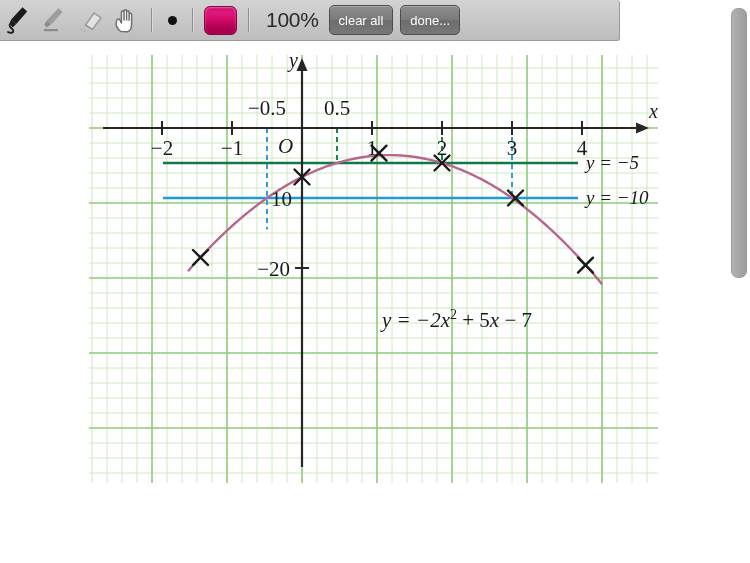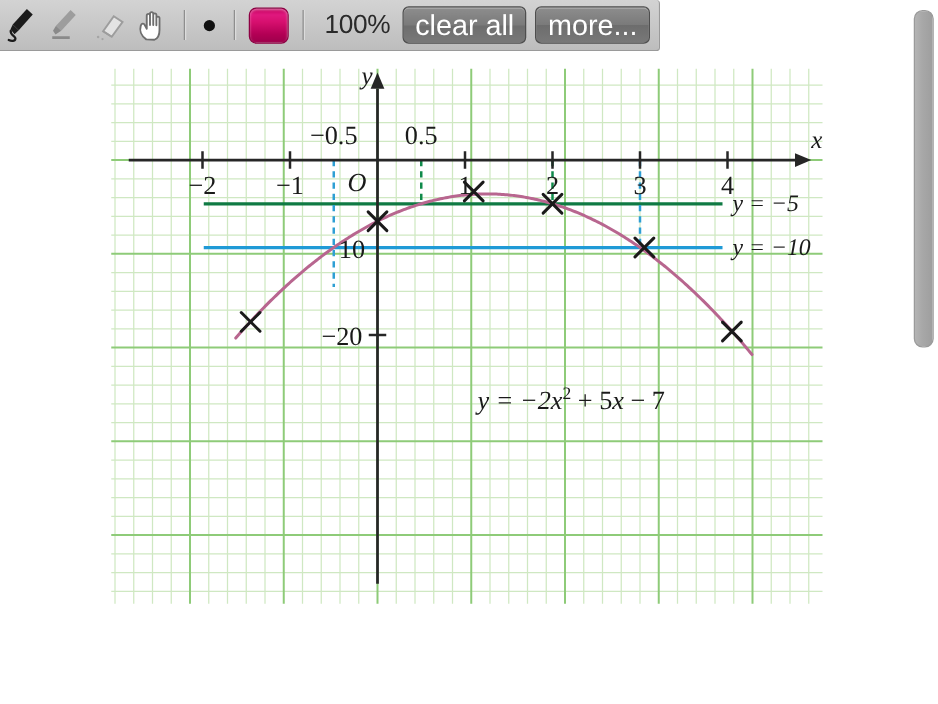--- a/index.html
+++ b/index.html
@@ -6,21 +6,21 @@
   body{
     width:750px;height:563px;
     background:#ffffff;
     font-family:"Liberation Sans", sans-serif;
     overflow:hidden;
     position:relative;
   }
 
   
   #toolbar{
-    position:absolute;left:0;top:0;width:528px;height:41px;
+    position:absolute;left:0;top:0;width:620px;height:41px;
     background:linear-gradient(to bottom,#d3d3d3 0%,#c8c8c8 50%,#bdbdbd 100%);
     border:1px solid #9a9a9a;
     border-left:none;border-top:none;
     box-sizing:border-box;
     display:flex;align-items:center;
     border-radius:0 3px 3px 0;
   }
   .tool-btn{
     width:36px;height:36px;
     display:flex;align-items:center;justify-content:center;
@@ -53,21 +53,21 @@
     padding:0 10px;
     letter-spacing:-0.3px;
     white-space:nowrap;
   }
   .gbtn{
     height:28px;
     background:linear-gradient(to bottom,#8d8d8d 0%,#7a7a7a 50%,#6d6d6d 51%,#787878 100%);
     border:1px solid #4e4e4e;
     border-radius:5px;
     color:#ffffff;
-    font-size:23px;
+    font-size:13px;
     padding:0 9px;
     margin-right:7px;
     display:flex;align-items:center;justify-content:center;
     cursor:pointer;
     box-shadow:inset 0 1px 0 rgba(255,255,255,.28);
     white-space:nowrap;
   }
 
   
   #graph-wrap{
@@ -139,21 +139,21 @@
 
   <div class="sep"></div>
 
   <div class="color-swatch"></div>
 
   <div class="sep"></div>
 
   <div id="zoom-label">100%</div>
 
   <div class="gbtn">clear all</div>
-  <div class="gbtn">more...</div>
+  <div class="gbtn">done...</div>
 </div>
 
 <div id="graph-wrap">
   <svg id="graph-svg" width="750" height="522" viewBox="0 0 750 522">
     <defs>
       <clipPath id="gridclip">
           <rect x="89" y="14" width="569" height="428"></rect>
         </clipPath>
     </defs>
     <g id="grid-minor">

